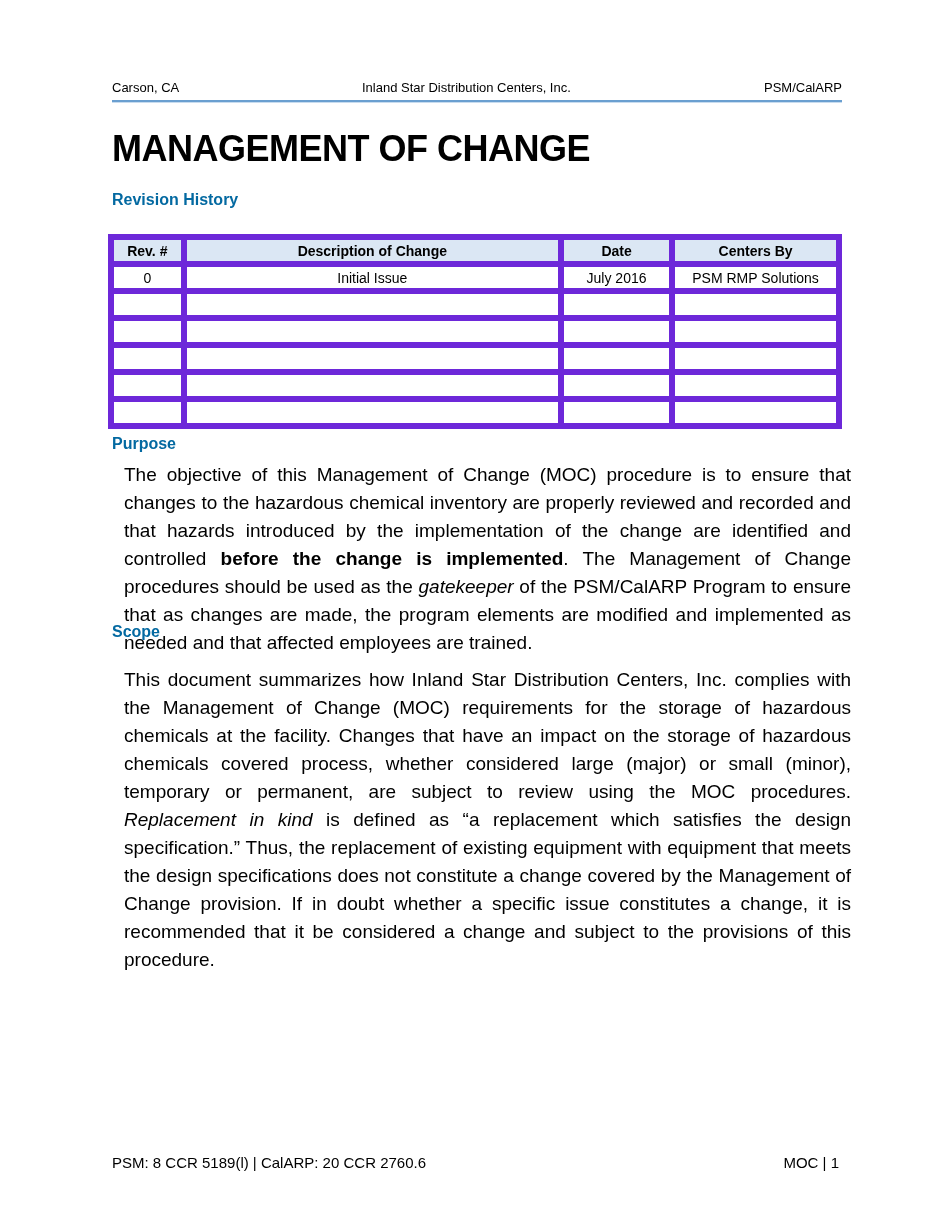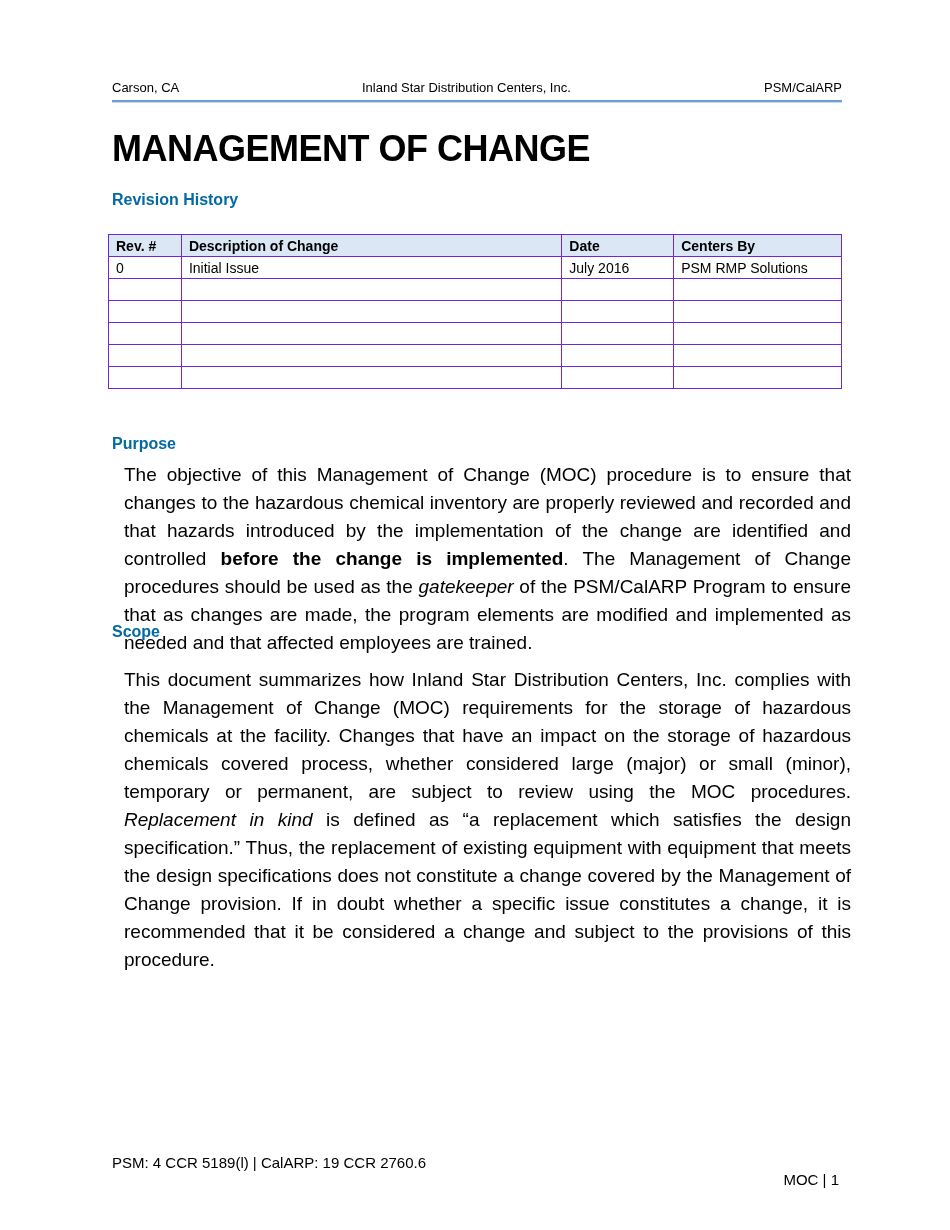--- a/index.html
+++ b/index.html
@@ -6,25 +6,25 @@
   body { width:950px; height:1230px; position:relative; font-family:"Liberation Sans", sans-serif; color:#000; }
   .page { position:absolute; left:112px; top:0; width:728px; }
   .header { position:absolute; top:80px; left:0; width:730px; height:20px; font-size:13px; }
   .header .left { position:absolute; left:0; top:0; }
   .header .center { position:absolute; left:226px; top:0;margin-left:24px; }
   .header .right { position:absolute; right:0; top:0; }
   .header-rule { position:absolute; top:100px; left:0; width:730px; height:2px; background:#6a9fd0; border-bottom:1px solid #c8dcef; }
   .title { position:absolute; top:128px; left:0; font-size:36px; font-weight:bold; letter-spacing:-0.5px; }
   .section-heading { position:absolute; left:0; font-size:16px; font-weight:bold; color:#0369a1; }
   table.rev { position:absolute; top:234px; left:-4px; width:734px; border-collapse:collapse; font-size:14px; }
-  table.rev th, table.rev td { border:1px solid #6d28d9; height:21px; padding:0 7px; text-align:left; vertical-align:middle; }
+  table.rev th, table.rev td { border:6px solid #6d28d9; height:21px; padding:0 7px; text-align:center; vertical-align:middle; }
   table.rev th { background:#dbe7f4; font-weight:bold; }
   .para { position:absolute; left:12px; width:727px; font-size:19px; line-height:28px; text-align:justify; }
   .footer { position:absolute; top:1154px; left:0; width:727px; font-size:15px; }
-  .footer .right { position:absolute; right:0; top:17px; }
+  .footer .right { position:absolute; right:0; top:0; }
 </style>
 </head>
 <body>
 
 <div class="page">
 
   <div class="header">
     <span class="left">Carson, CA</span>
     <span class="center">Inland Star Distribution Centers, Inc.</span>
     <span class="right">PSM/CalARP</span>
@@ -92,16 +92,16 @@
 
   <div class="section-heading" style="top:418px;margin-top:17px;">Purpose</div>
 
   <p class="para" style="top:461px; margin:0;"><span>The objective of this Management of Change (MOC) procedure is to ensure that changes to the hazardous chemical inventory are properly reviewed and recorded and that hazards introduced by the implementation of the change are identified and controlled </span><b>before the change is implemented</b><span>.  The Management of Change procedures should be used as the </span><i>gatekeeper</i><span> of the PSM/CalARP Program to ensure that as changes are made, the program elements are modified and implemented as needed and that affected employees are trained.</span></p>
 
   <div class="section-heading" style="top:623px;">Scope</div>
 
   <p class="para" style="top:666px; margin:0;"><span>This document summarizes how Inland Star Distribution Centers, Inc. complies with the Management of Change (MOC) requirements for the storage of hazardous chemicals at the facility. Changes that have an impact on the storage of hazardous chemicals covered process, whether considered large (major) or small (minor), temporary or permanent, are subject to review using the MOC procedures.  </span><i>Replacement in kind</i><span> is defined as “a replacement which satisfies the design specification.”  Thus, the replacement of existing equipment with equipment that meets the design specifications does not constitute a change covered by the Management of Change provision.  If in doubt whether a specific issue constitutes a change, it is recommended that it be considered a change and subject to the provisions of this procedure.</span></p>
 
   <div class="footer">
-    <span>PSM: 4 CCR 5189(l) | CalARP: 19 CCR 2760.6</span>
+    <span>PSM: 8 CCR 5189(l) | CalARP: 20 CCR 2760.6</span>
     <span class="right">MOC | 1</span>
   </div>
 </div>
 
 </body></html>

